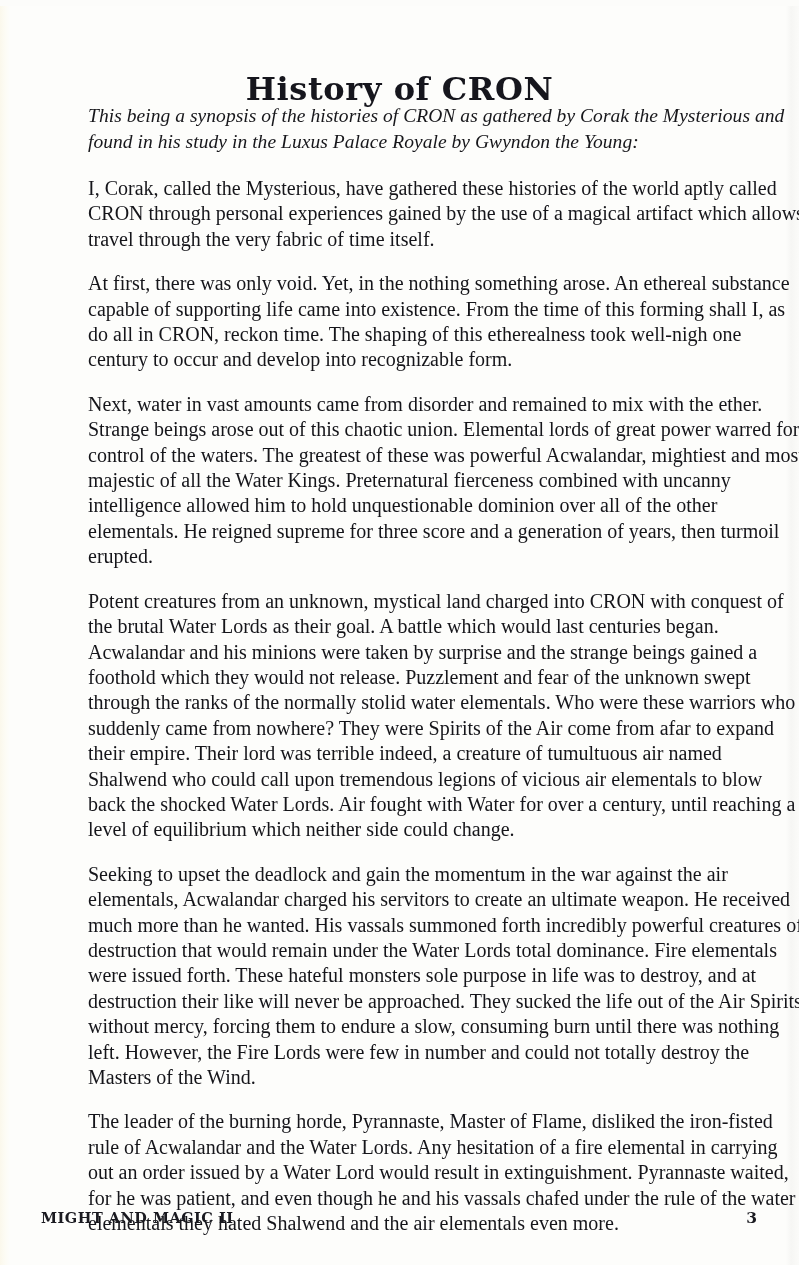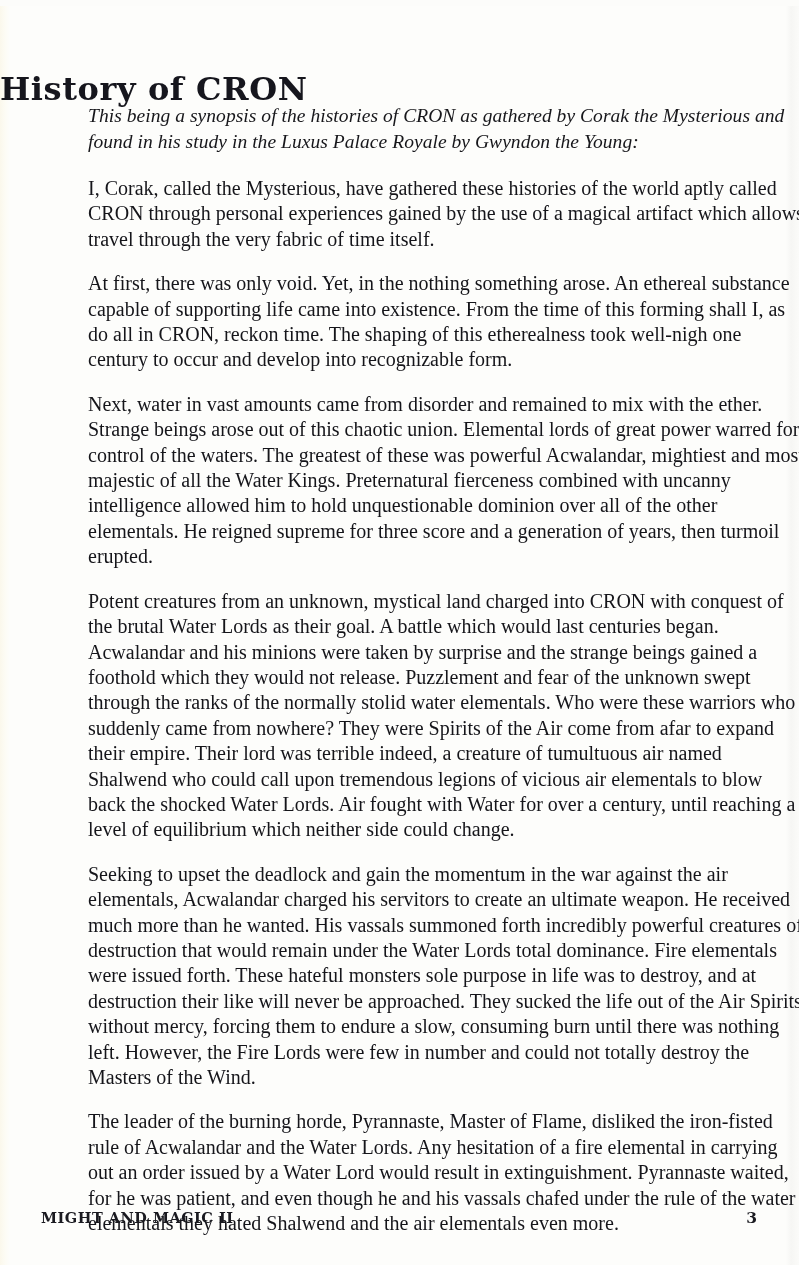--- a/index.html
+++ b/index.html
@@ -53,20 +53,21 @@
     top: 0;
     width: 799px;
     height: 1265px;
   }
 
   .page-title {
     position: absolute;
     left: 0;
     top: 49px;
     width: 799px;
+    text-align: center;
     font-family: "DejaVu Serif", "Liberation Serif", serif;
     font-weight: bold;
     font-size: 32px;
     letter-spacing: 0.6px;
     color: #16161d;
   }
 
   .content {
     position: absolute;
     left: 41px;

